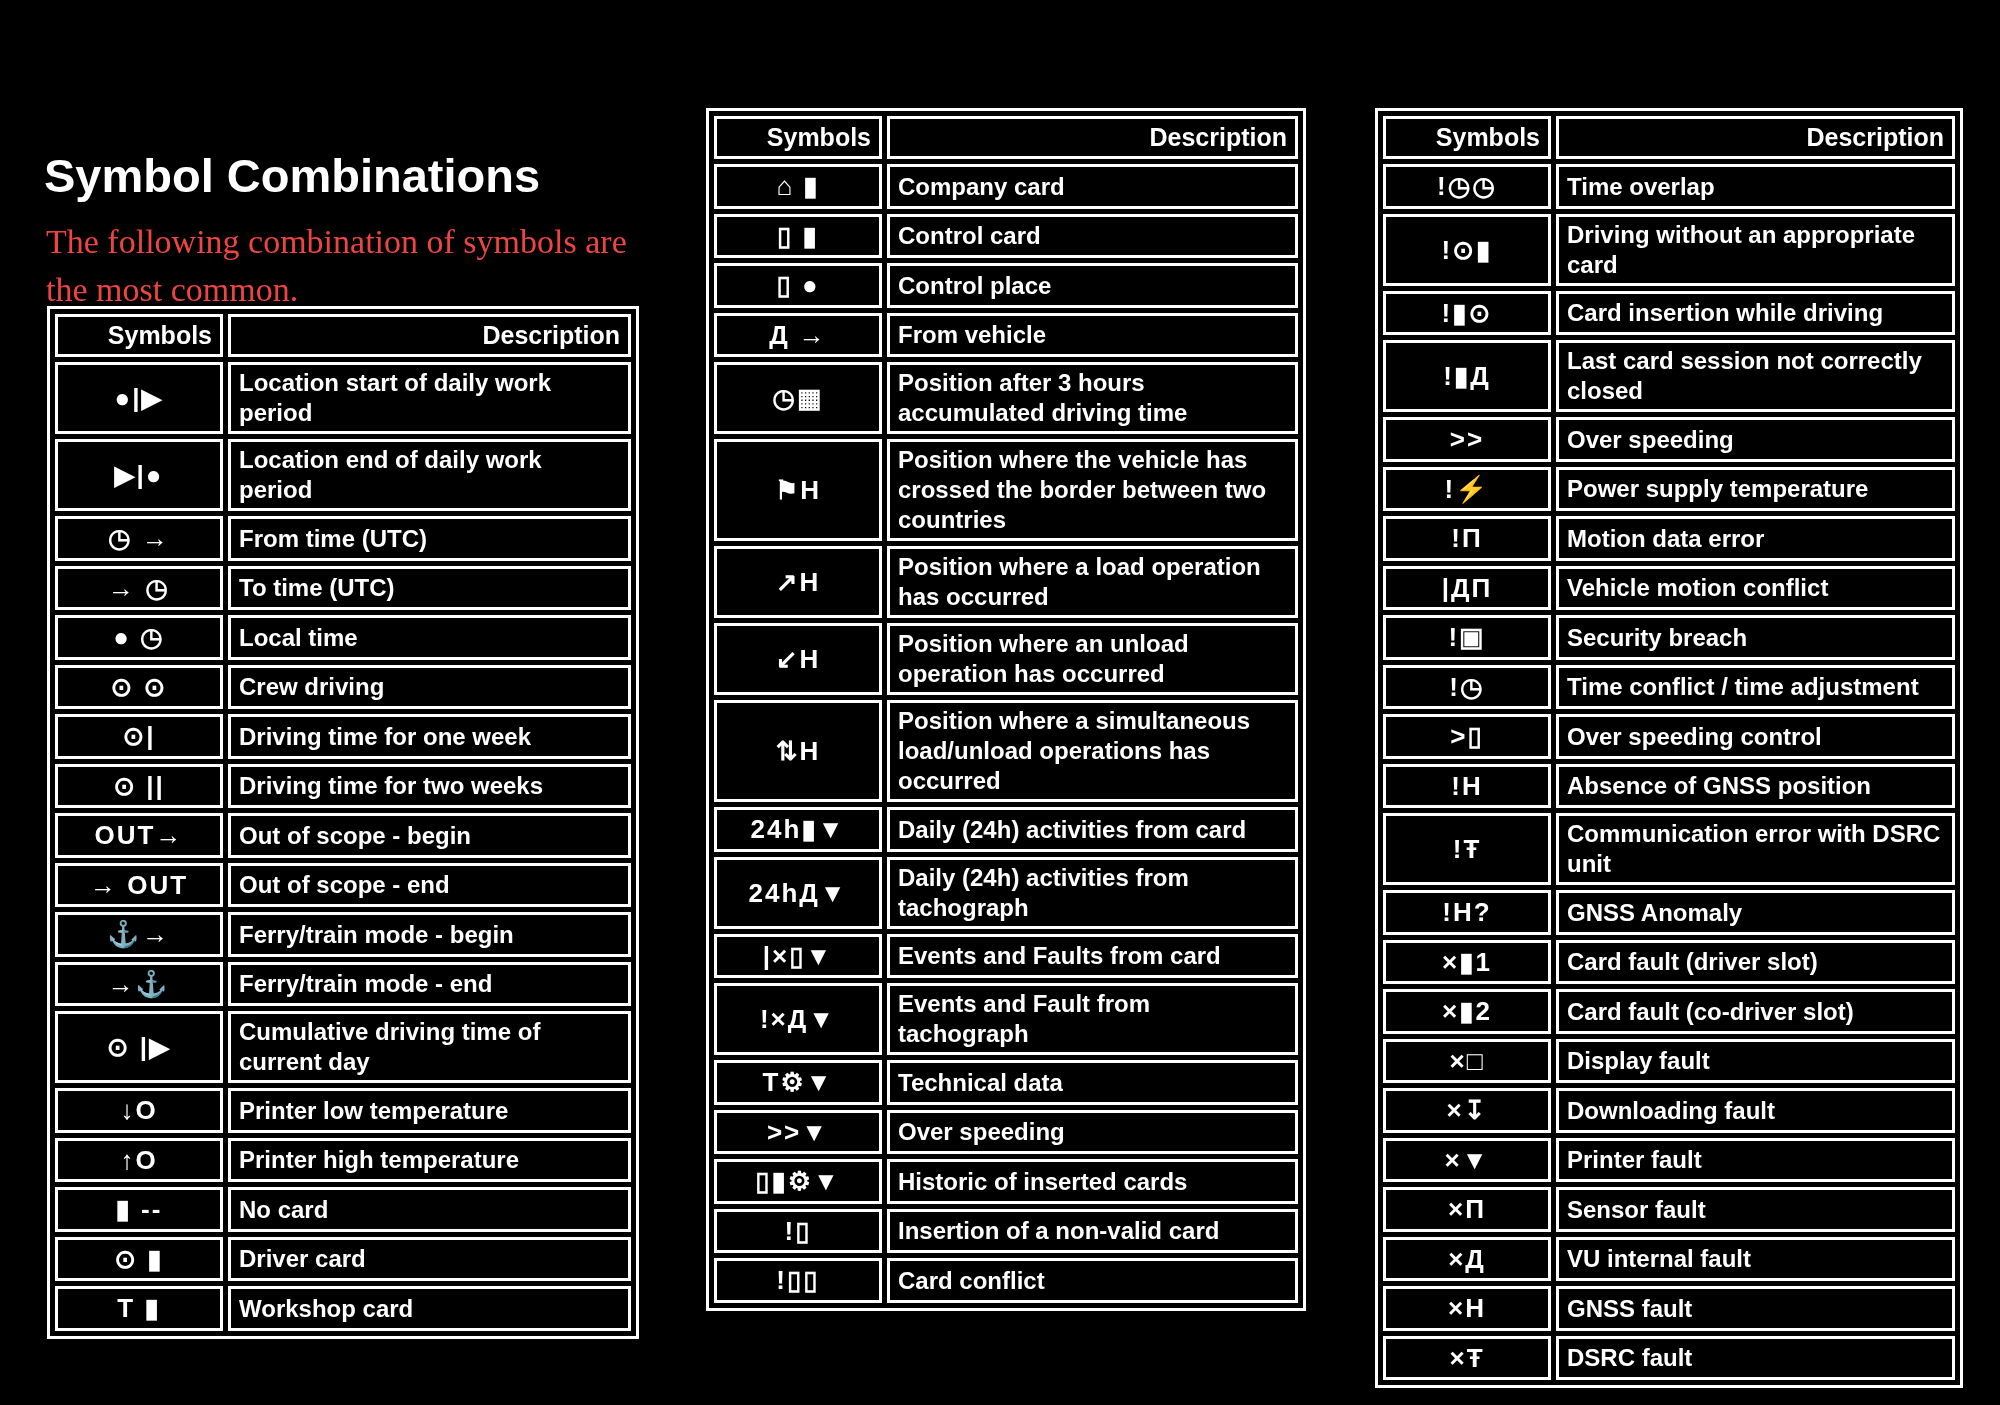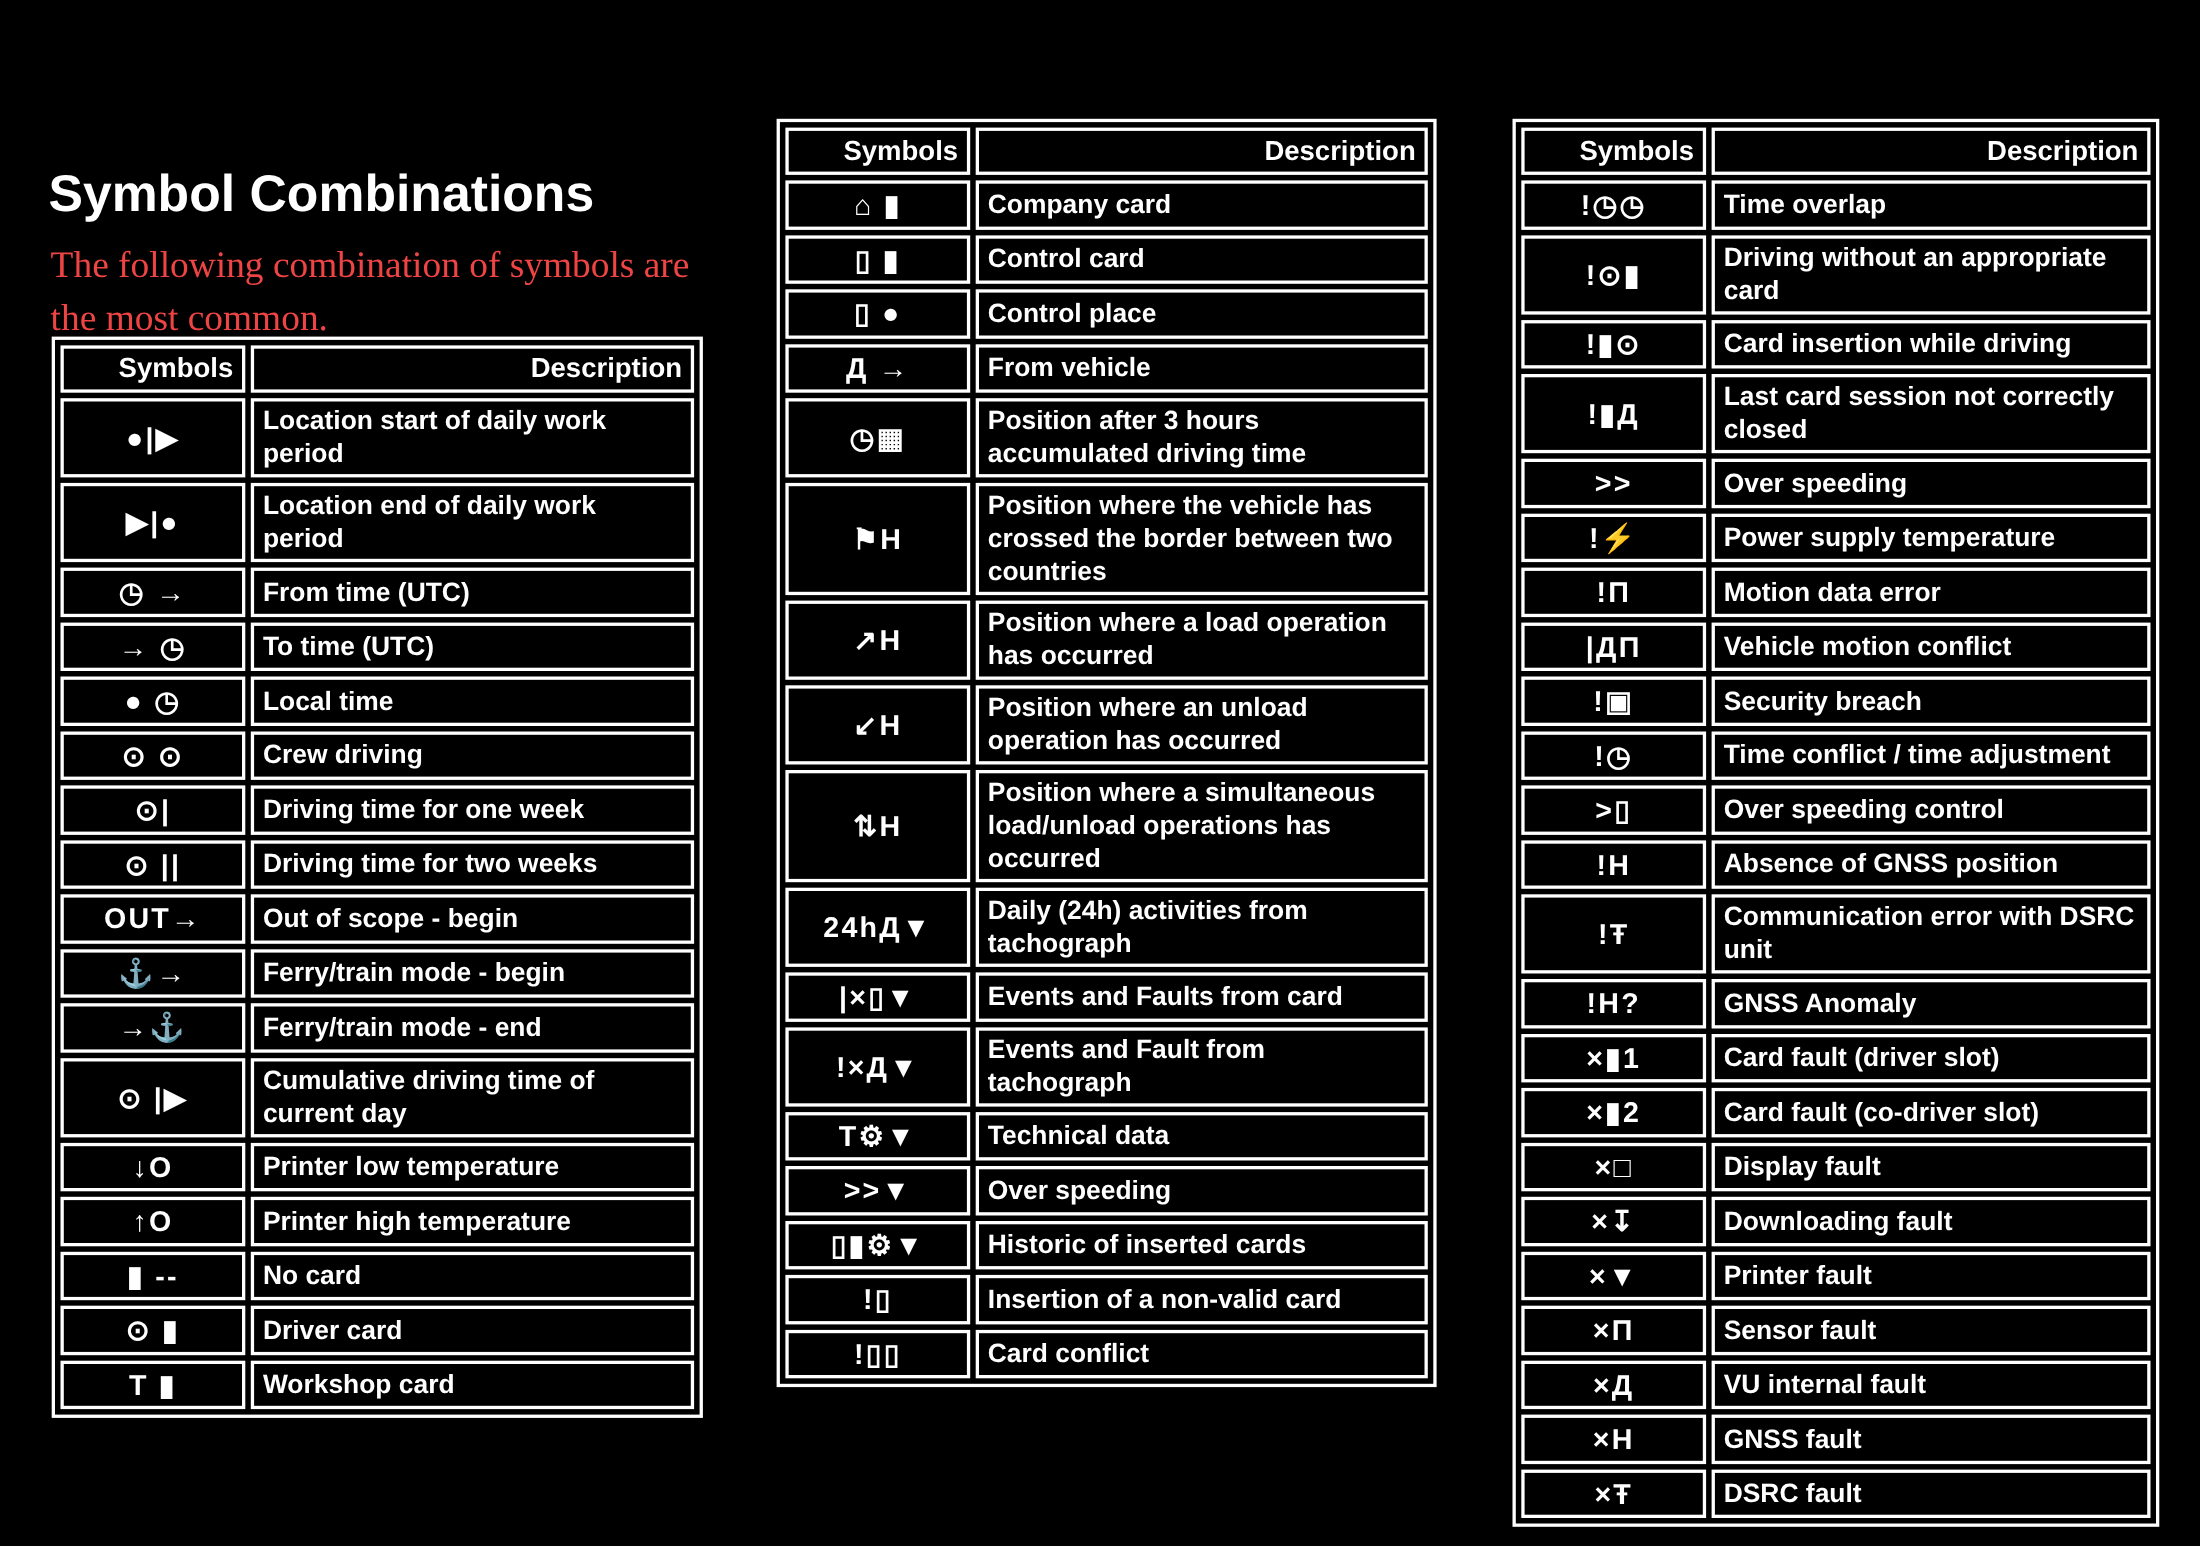--- a/index.html
+++ b/index.html
@@ -119,20 +119,24 @@
       </tr>
       <tr>
         <td class="sym-cell">⊙ ||</td>
         <td class="desc-cell">Driving time for two weeks</td>
       </tr>
       <tr>
         <td class="sym-cell">OUT→</td>
         <td class="desc-cell">Out of scope - begin</td>
       </tr>
       <tr>
+        <td class="sym-cell">→ OUT</td>
+        <td class="desc-cell">Out of scope - end</td>
+      </tr>
+      <tr>
         <td class="sym-cell">⚓→</td>
         <td class="desc-cell">Ferry/train mode - begin</td>
       </tr>
       <tr>
         <td class="sym-cell">→⚓</td>
         <td class="desc-cell">Ferry/train mode - end</td>
       </tr>
       <tr>
         <td class="sym-cell">⊙ |▶</td>
         <td class="desc-cell">Cumulative driving time of current day</td>
@@ -202,20 +206,24 @@
       </tr>
       <tr>
         <td class="sym-cell">↙H</td>
         <td class="desc-cell">Position where an unload operation has occurred</td>
       </tr>
       <tr>
         <td class="sym-cell">⇅H</td>
         <td class="desc-cell">Position where a simultaneous load/unload operations has occurred</td>
       </tr>
       <tr>
+        <td class="sym-cell">24h▮▼</td>
+        <td class="desc-cell">Daily (24h) activities from card</td>
+      </tr>
+      <tr>
         <td class="sym-cell">24hД▼</td>
         <td class="desc-cell">Daily (24h) activities from tachograph</td>
       </tr>
       <tr>
         <td class="sym-cell">|×▯▼</td>
         <td class="desc-cell">Events and Faults from card</td>
       </tr>
       <tr>
         <td class="sym-cell">!×Д▼</td>
         <td class="desc-cell">Events and Fault from tachograph</td>

